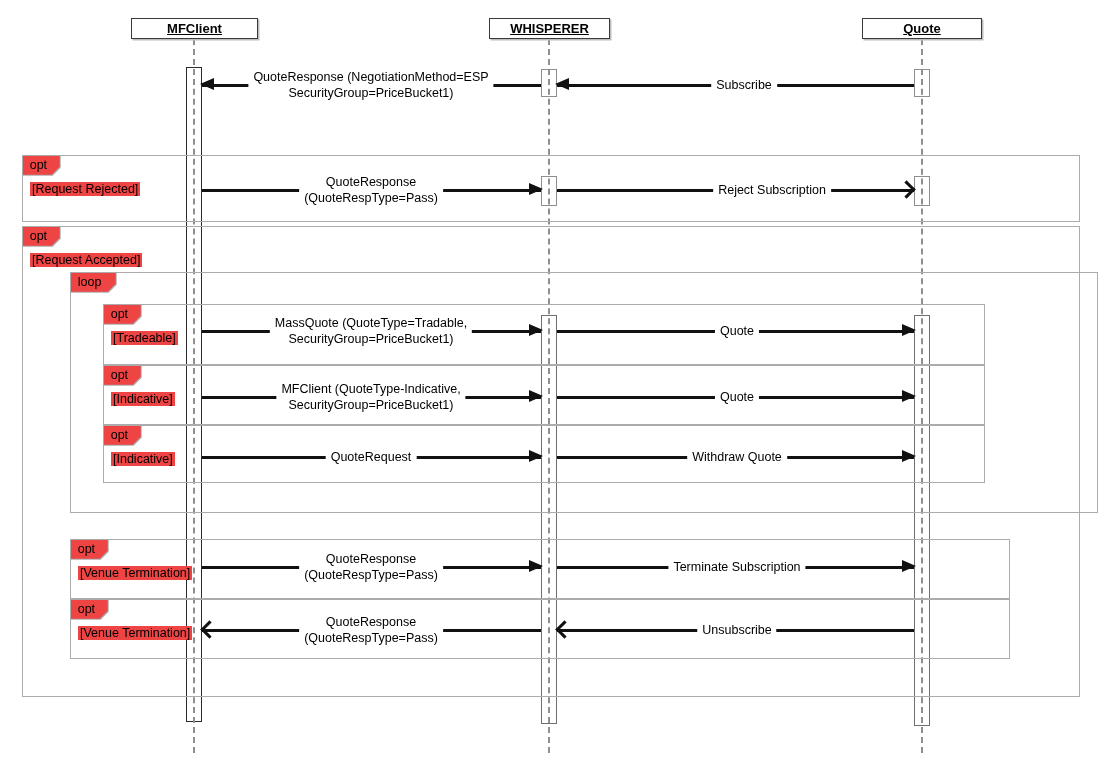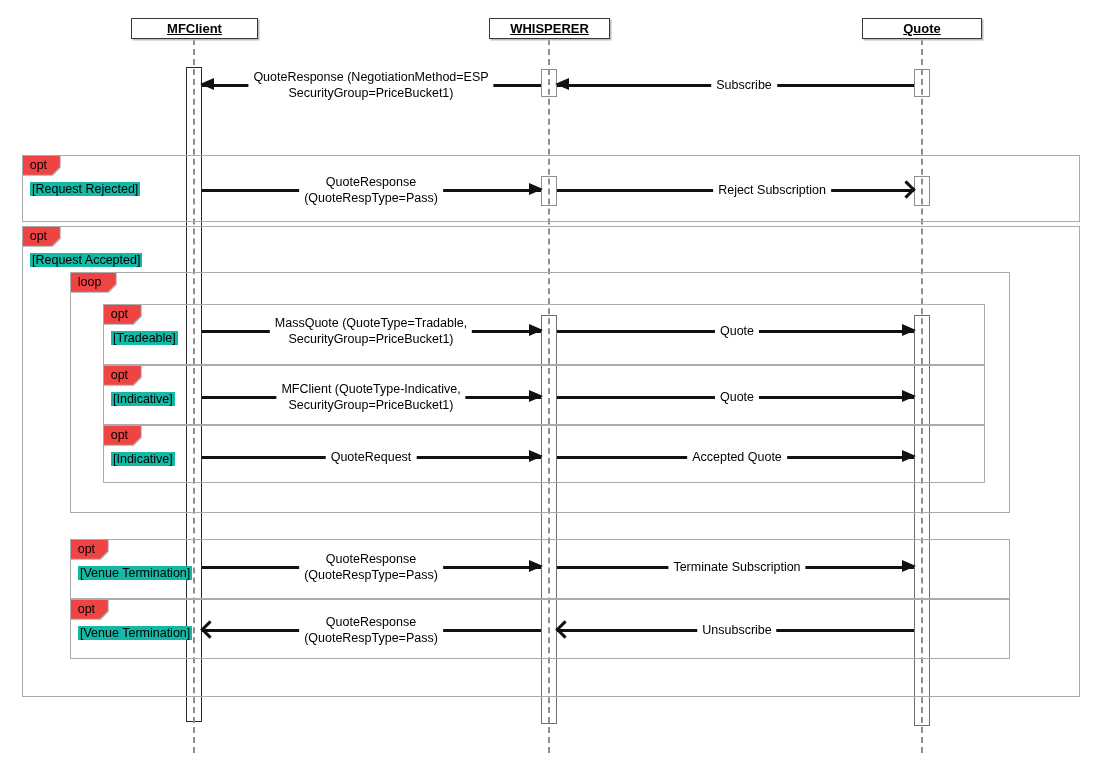--- a/index.html
+++ b/index.html
@@ -25,21 +25,21 @@
   .tab{
     position:absolute;top:-1.3px;left:-1.3px;height:21px;background:#ababab;
     clip-path:polygon(0 0,100% 0,100% calc(100% - 8px),calc(100% - 8px) 100%,0 100%);
     z-index:5;
   }
   .tab-in{
     position:absolute;top:1px;left:1px;right:1px;bottom:1px;background:#ef4444;
     clip-path:polygon(0 0,100% 0,100% calc(100% - 8px),calc(100% - 8px) 100%,0 100%);
     display:flex;align-items:center;padding-left:7px;font-size:12.5px;box-sizing:border-box;
   }
-  .guard{position:absolute;left:7px;top:26px;font-size:12.5px;white-space:nowrap;background:#14b8a6;padding:0 2px;z-index:5;}
+  .guard{position:absolute;left:7px;top:26px;font-size:12.5px;white-space:nowrap;background:#ef4444;padding:0 2px;z-index:5;}
   
   .msg{position:absolute;height:0;z-index:5;}
   .msg .line{position:absolute;left:0;right:0;top:-1.5px;height:3px;background:#111;}
   .head{position:absolute;}
   .head.solid.right{right:-2px;top:-7px;width:0;height:0;border-top:6.5px solid transparent;border-bottom:6.5px solid transparent;border-left:14px solid #111;}
   .head.solid.left{left:-2px;top:-7px;width:0;height:0;border-top:6.5px solid transparent;border-bottom:6.5px solid transparent;border-right:14px solid #111;}
   .head.open.right{right:1px;top:-6.6px;width:10px;height:10px;border:3px solid #111;border-width:3px 3px 0 0;transform:rotate(45deg);}
   .head.open.left{left:1px;top:-6.6px;width:10px;height:10px;border:3px solid #111;border-width:0 0 3px 3px;transform:rotate(45deg);}
   
   .mlabel{
@@ -82,21 +82,21 @@
         <div class="tab-in">opt</div>
       </div>
     <div class="guard">[Request Rejected]</div>
   </div>
   <div class="frame" style="left:22px;top:226px;width:1058px;height:471px;">
     <div class="tab" style="width:39px;">
         <div class="tab-in">opt</div>
       </div>
     <div class="guard">[Request Accepted]</div>
   </div>
-  <div class="frame" style="left:70px;top:272px;width:940px;height:241px;">
+  <div class="frame" style="left:70px;top:272px;width:1028px;height:241px;">
     <div class="tab" style="width:47px;">
         <div class="tab-in">loop</div>
       </div>
   </div>
   <div class="frame" style="left:103px;top:304px;width:882px;height:61px;">
     <div class="tab" style="width:39px;">
         <div class="tab-in">opt</div>
       </div>
     <div class="guard">[Tradeable]</div>
   </div>
@@ -207,21 +207,21 @@
     <span>MFClient (QuoteType-Indicative,</span>
       <span>SecurityGroup=PriceBucket1)</span>
   </div>
   <div class="mlabel it" style="left:737px;top:397px;">
     <span>Quote</span>
   </div>
   <div class="mlabel" style="left:371px;top:457px;">
     <span>QuoteRequest</span>
   </div>
   <div class="mlabel it" style="left:737px;top:457px;">
-    <span>Accepted Quote</span>
+    <span>Withdraw Quote</span>
   </div>
   <div class="mlabel" style="left:371px;top:567px;">
     <span>QuoteResponse</span>
       <span>(QuoteRespType=Pass)</span>
   </div>
   <div class="mlabel it" style="left:737px;top:567px;">
     <span>Terminate Subscription</span>
   </div>
   <div class="mlabel" style="left:371px;top:630px;">
     <span>QuoteResponse</span>

